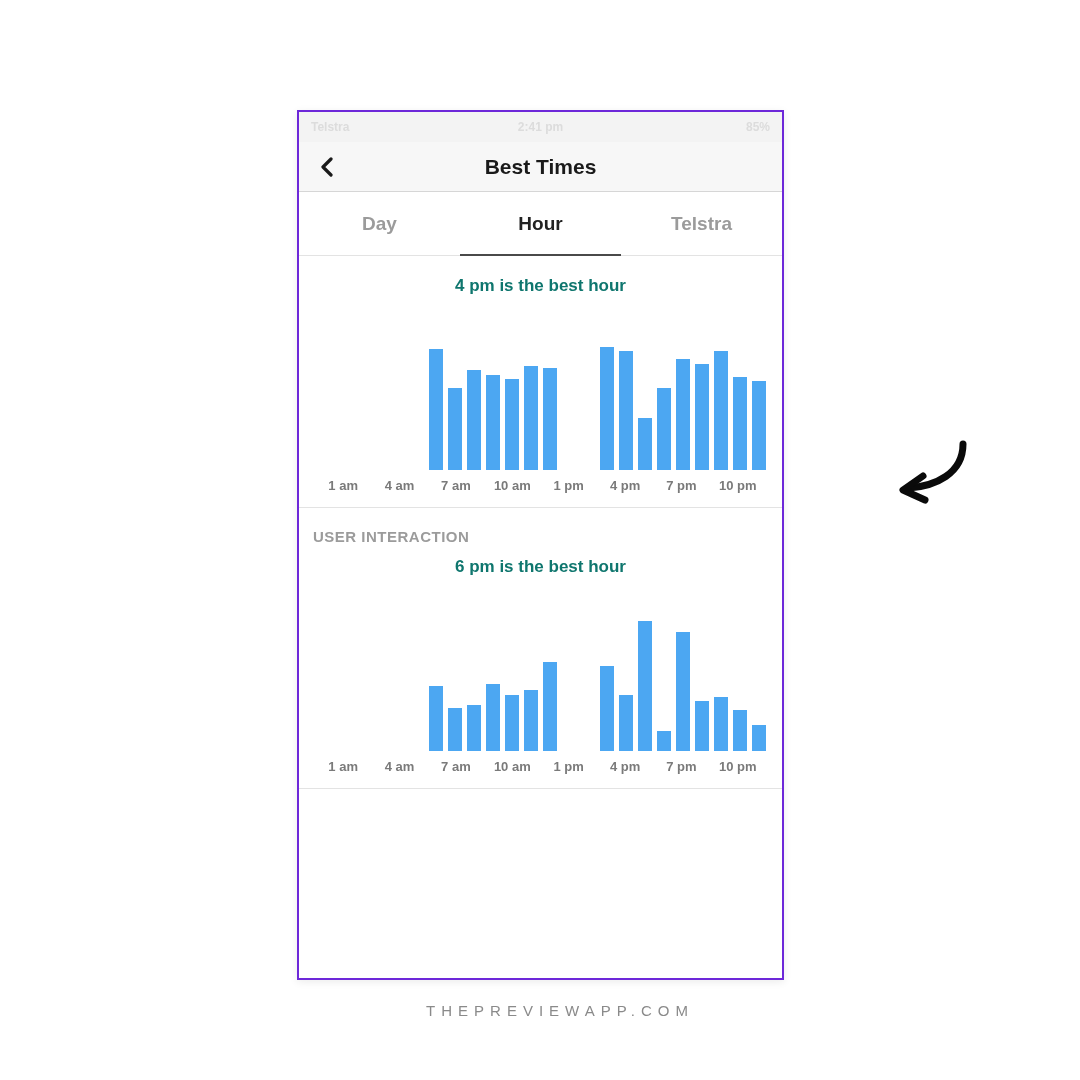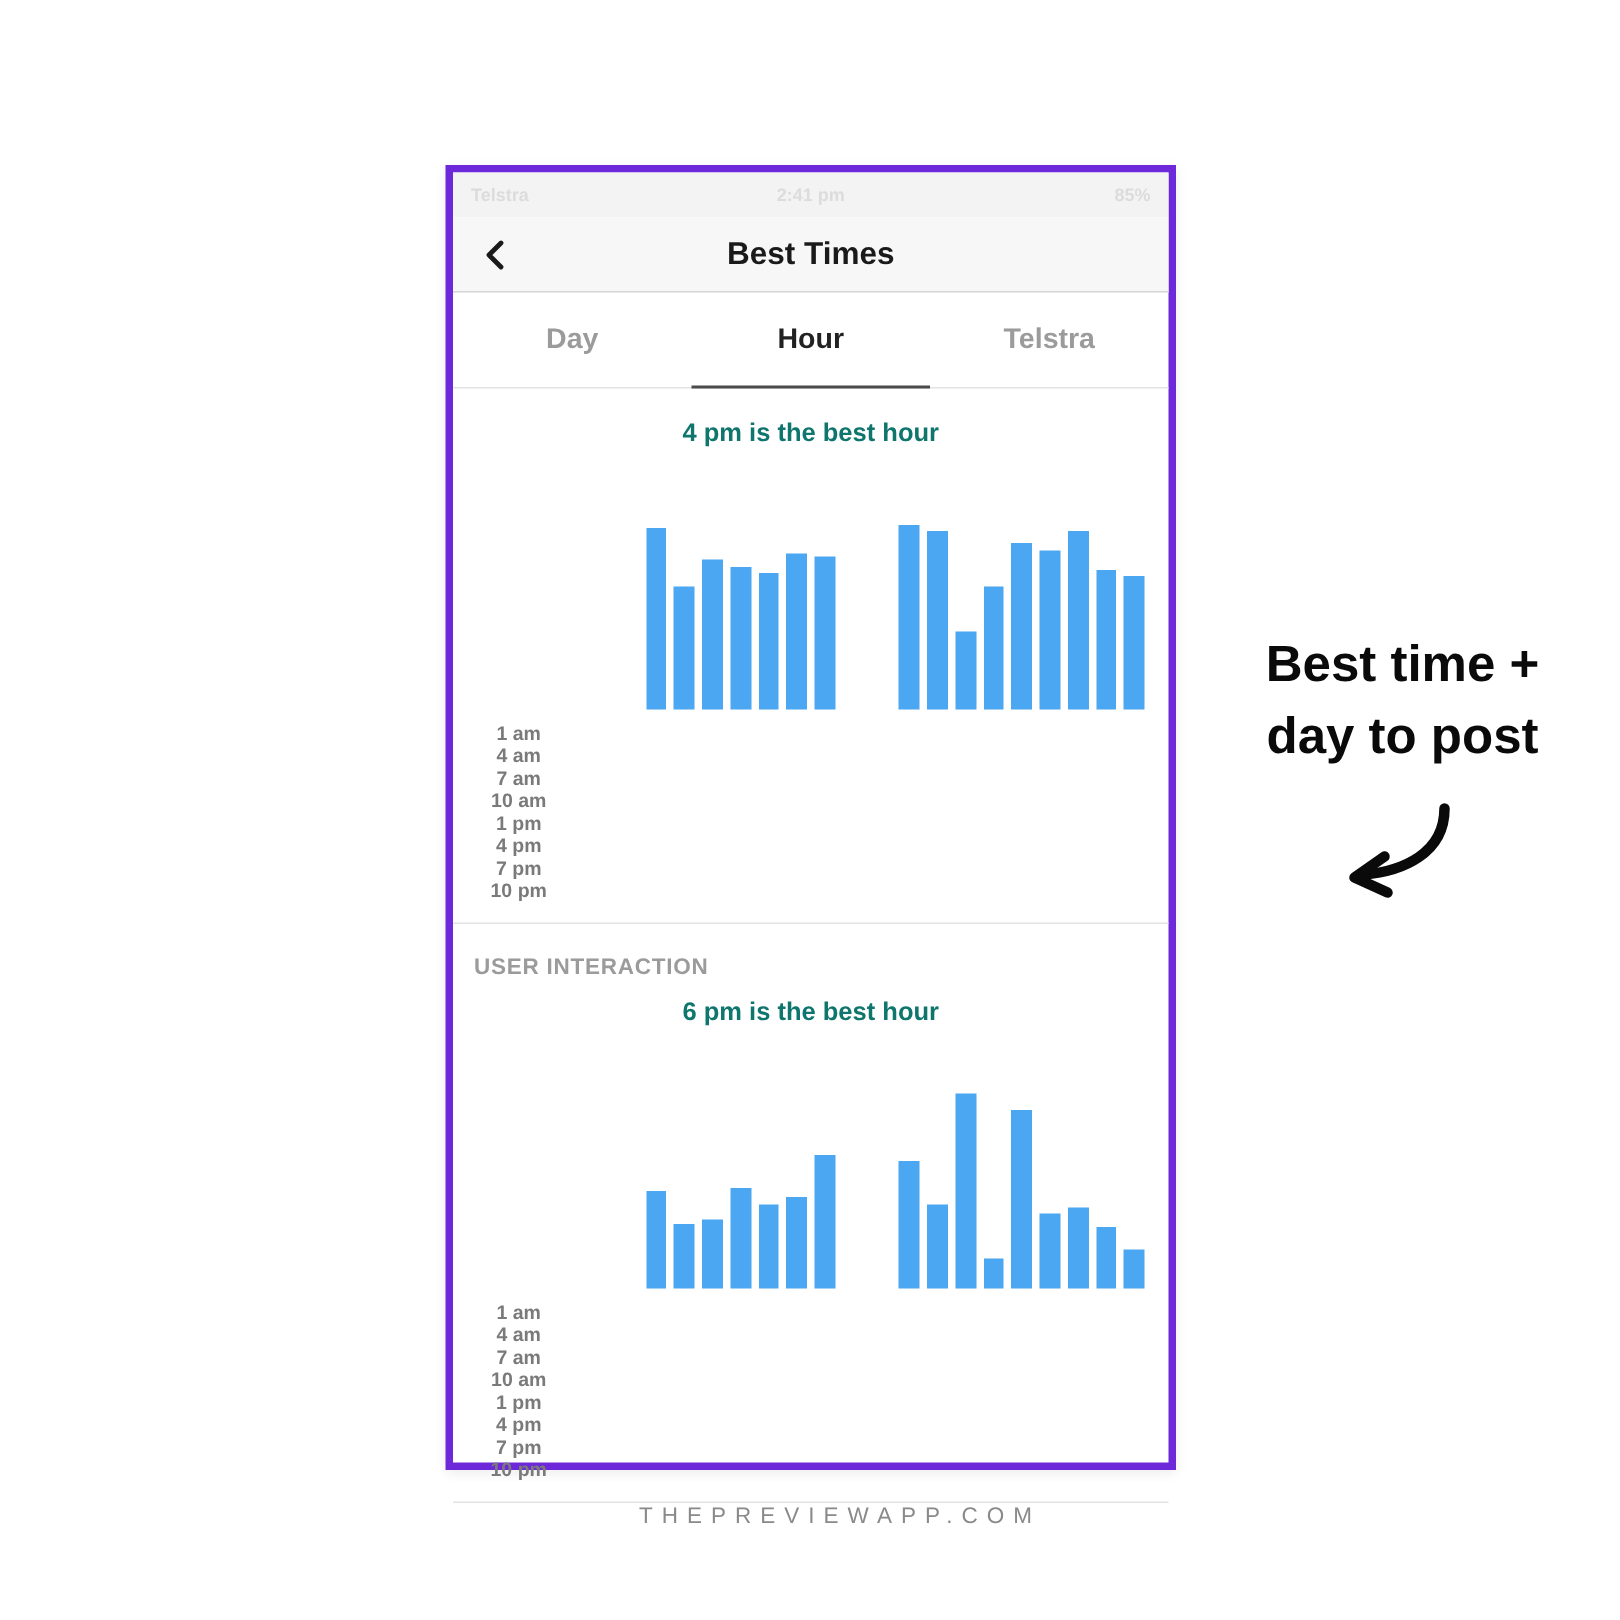--- a/index.html
+++ b/index.html
@@ -10,21 +10,21 @@
     font-family: -apple-system, BlinkMacSystemFont, "Segoe UI", Helvetica, Arial, sans-serif;
     position: relative;
   }
   .phone {
     position: absolute;
     left: 297px;
     top: 110px;
     width: 487px;
     height: 870px;
     background: #ffffff;
-    border: 5px solid #6d28d9;
+    border: 2px solid #6d28d9;
     box-shadow: 0 2px 8px rgba(0,0,0,0.08);
   }
   .statusbar {
     height: 30px;
     background: #f3f3f3;
     display: flex;
     align-items: center;
     justify-content: space-between;
     padding: 0 12px;
     font-size: 12px;
@@ -118,21 +118,20 @@
   }
   .bar {
     width: 100%;
     max-width: 17px;
     background: #4ca7f2;
   }
   .xaxis {
     display: flex;
     margin-top: 8px;
     padding: 0 2px;
-    flex-direction: column;
   }
   .xaxis .tick {
     font-size: 13px;
     font-weight: 600;
     color: #7a7a7a;
     white-space: nowrap;
     text-align: center;
   }
   .annotation {
     position: absolute;
@@ -331,21 +330,20 @@
         <div class="tick" style="width: 12.5%;">1 pm</div>
         <div class="tick" style="width: 12.5%;">4 pm</div>
         <div class="tick" style="width: 12.5%;">7 pm</div>
         <div class="tick" style="width: 12.5%;">10 pm</div>
       </div>
   </div>
 
 </div>
 
 <div class="annotation">
-  <div class="annotation-text">Best time + day to post</div>
   <div class="arrow-wrap">
     <svg width="80" height="70" viewBox="0 0 80 70">
       <path d="M68 6 C 68 36, 40 48, 14 50" fill="none" stroke="#0a0a0a" stroke-width="7" stroke-linecap="round"></path>
       <path d="M28 38 L8 52 L30 62" fill="none" stroke="#0a0a0a" stroke-width="7" stroke-linecap="round" stroke-linejoin="round"></path>
     </svg>
   </div>
 </div>
 
 <div class="footer-credit">THEPREVIEWAPP.COM</div>
 

